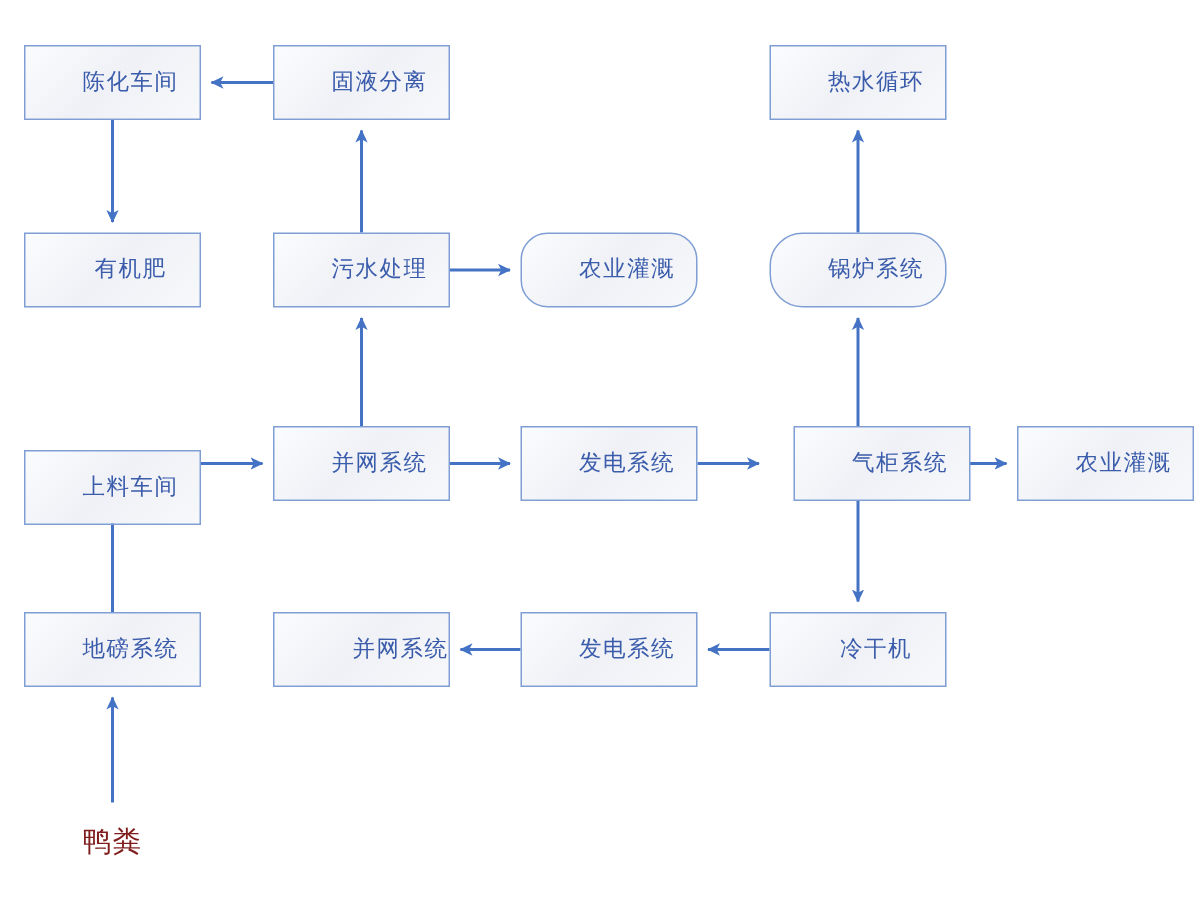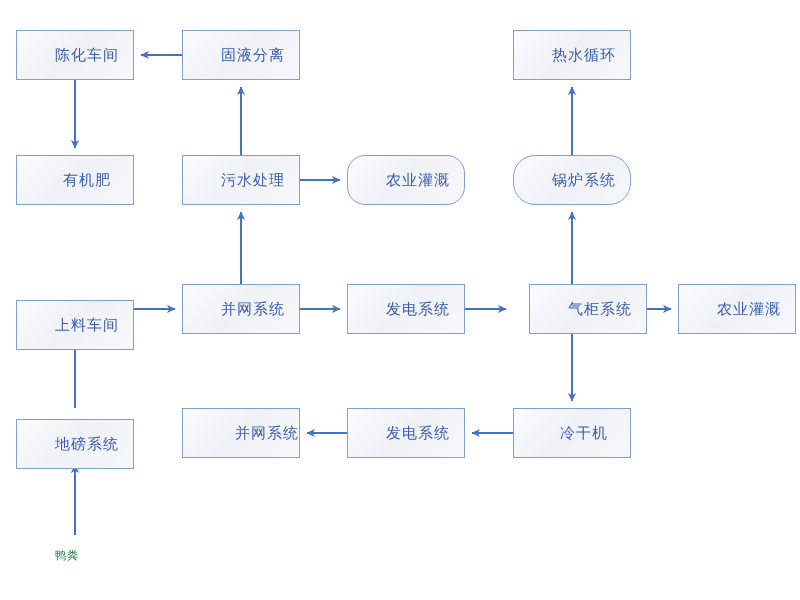--- a/index.html
+++ b/index.html
@@ -41,22 +41,22 @@
     font-size: 15px;
     line-height: 1;
     color: #3a5cab;
     letter-spacing: 1px;
     white-space: nowrap;
     font-family: Liberation Serif, serif;
     padding-left: 24px;
   }
   .free-label {
     position: absolute;
-    font-size: 11px;
-    color: #15803d;
+    font-size: 19px;
+    color: #7f1d1d;
     letter-spacing: 1px;
     white-space: nowrap;
     z-index: 2;
     font-family: "DejaVu Sans", "Liberation Sans", sans-serif;
   }
 </style>
 </head>
 <body>
 
 <div id="canvas">
@@ -117,21 +117,21 @@
       </div>
       <div class="node" style="left: 347px; top: 284px;">
         <span class="label">发电系统</span>
       </div>
       <div class="node" style="left: 513px; top: 284px; margin-left: 16px;">
         <span class="label">气柜系统</span>
       </div>
       <div class="node" style="left: 678px; top: 284px;">
         <span class="label">农业灌溉</span>
       </div>
-      <div class="node" style="left: 16px; top: 408px; margin-top: 11px;">
+      <div class="node" style="left: 16px; top: 408px;">
         <span class="label">地磅系统</span>
       </div>
       <div class="node" style="left: 182px; top: 408px; justify-content: flex-end;">
         <span class="label">并网系统</span>
       </div>
       <div class="node" style="left: 347px; top: 408px;">
         <span class="label">发电系统</span>
       </div>
       <div class="node" style="left: 513px; top: 408px;">
         <span class="label">冷干机</span>

